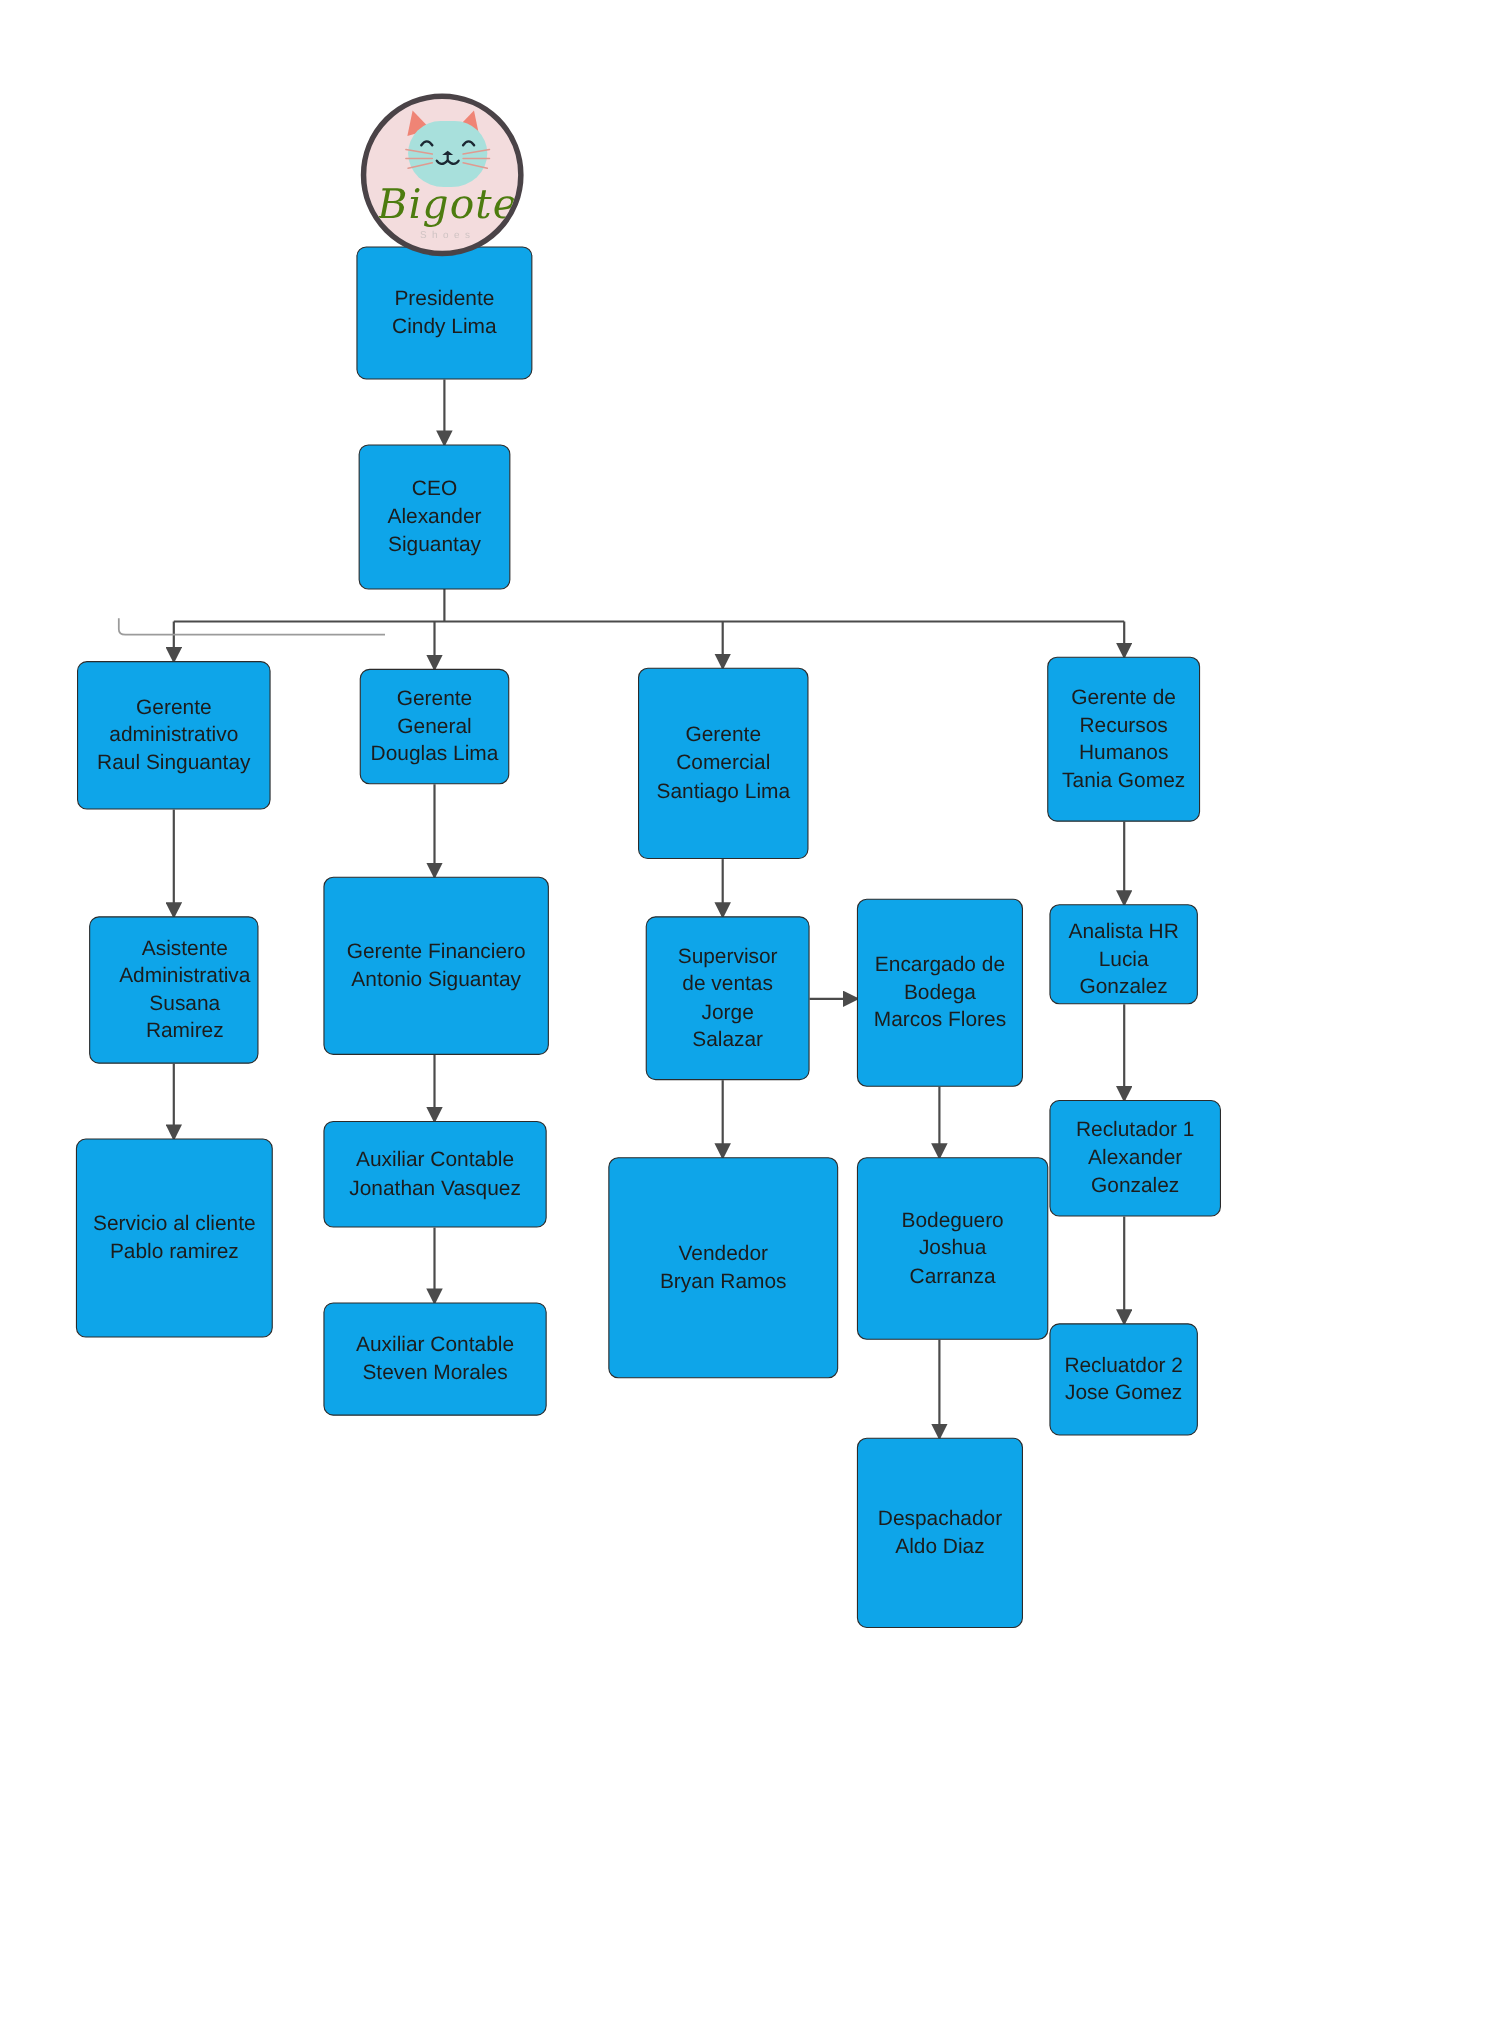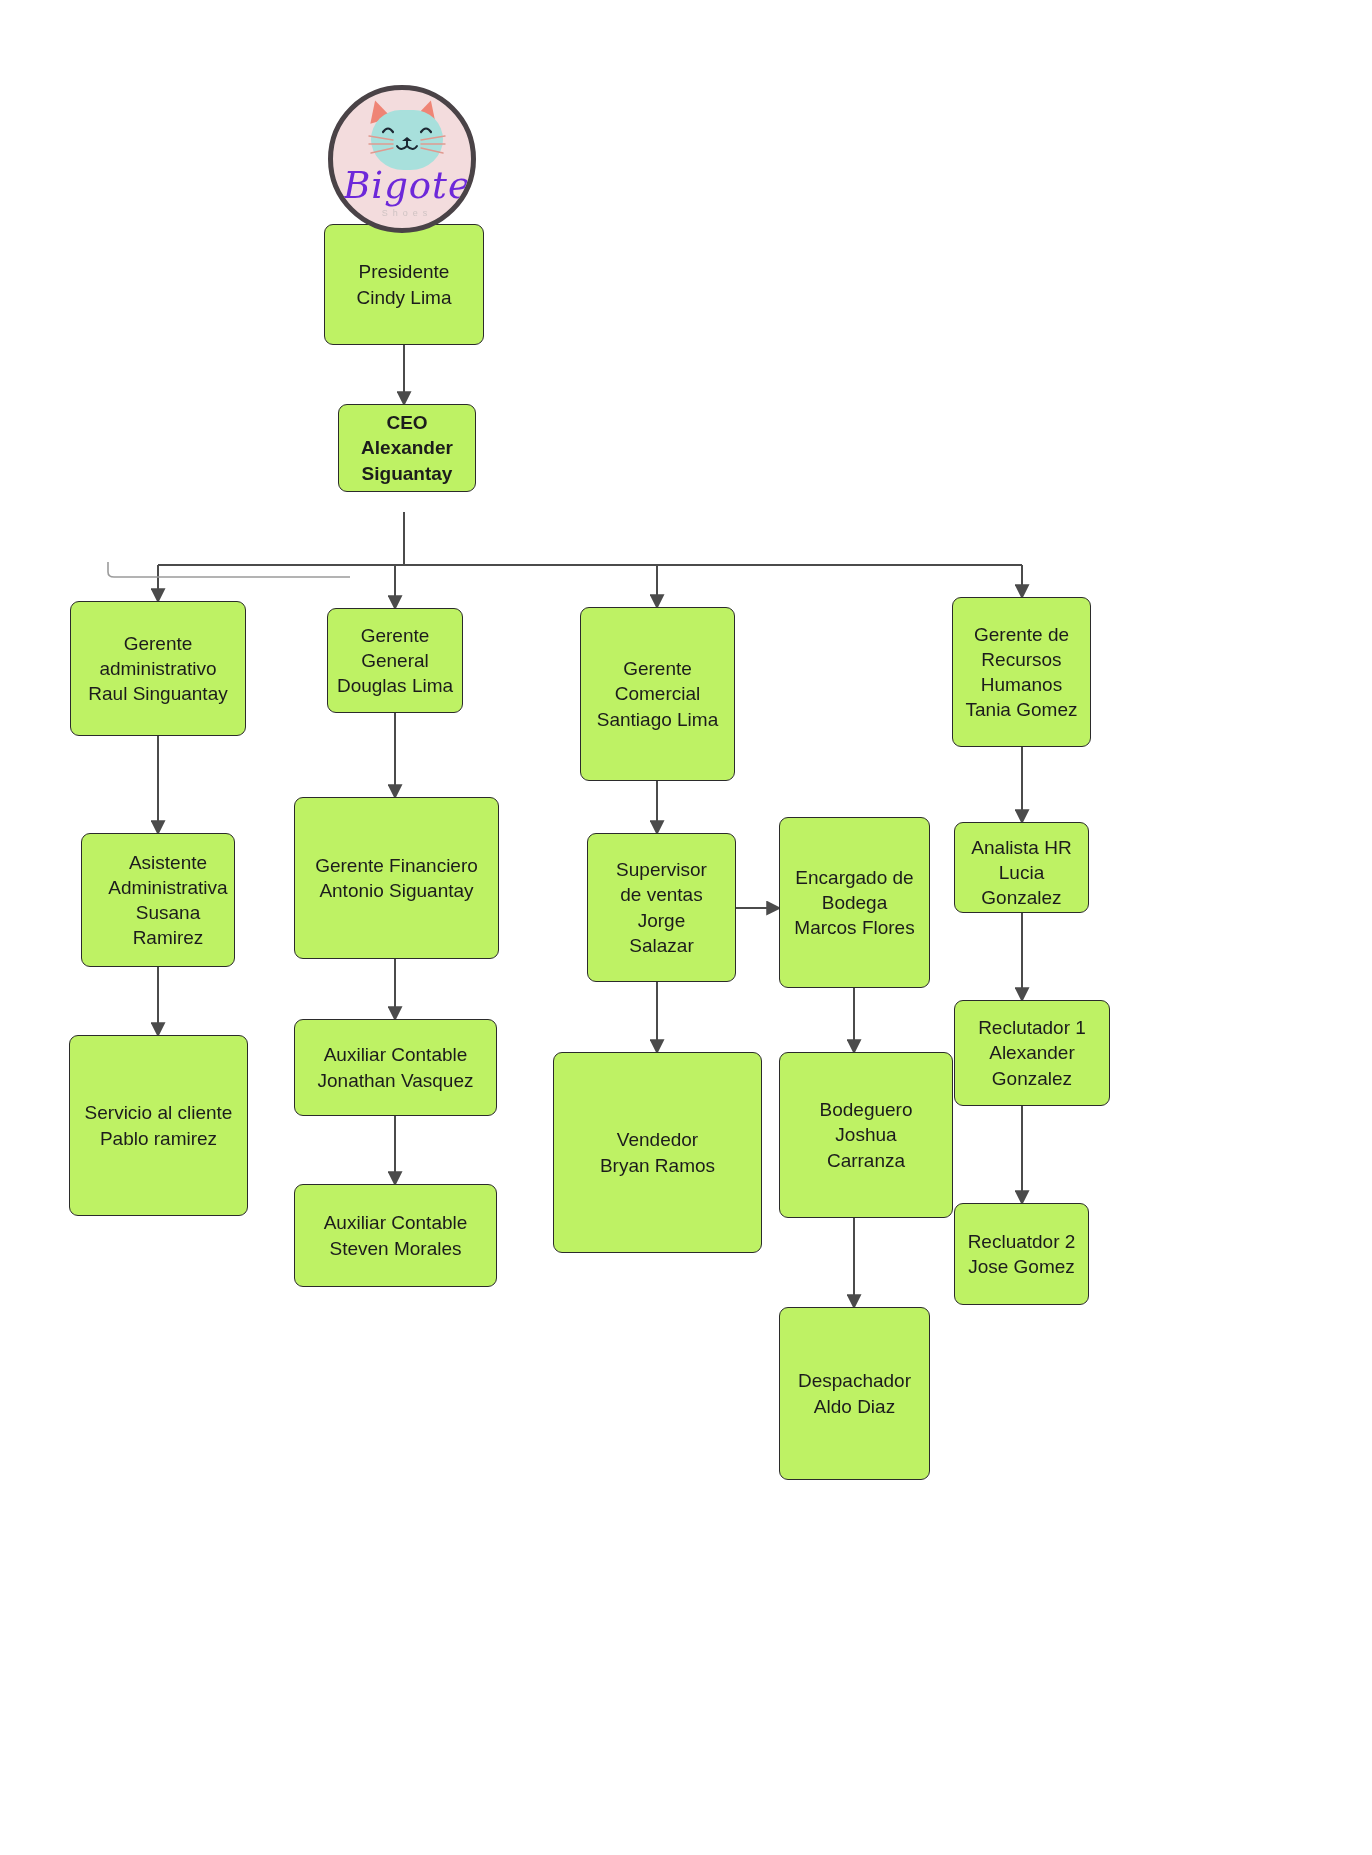--- a/index.html
+++ b/index.html
@@ -23,21 +23,21 @@
     position: absolute;
     left: 0;
     top: 0;
     width: 1372px;
     height: 1855px;
     pointer-events: none;
   }
   .node {
     position: absolute;
     box-sizing: border-box;
-    background: #bef264;
+    background: #0ea5e9;
     border: 1.8px solid #2b2b2b;
     border-radius: 9px;
     display: flex;
     align-items: center;
     justify-content: center;
     text-align: center;
     z-index: 2;
   }
   .node .label {
     font-size: 19px;
@@ -95,21 +95,21 @@
   }
   .logo-script {
     position: absolute;
     left: 0;
     top: 74px;
     width: 148px;
     text-align: center;
     font-family: "DejaVu Serif", serif;
     font-style: italic;
     font-size: 37px;
-    color: #6d28d9;
+    color: #4d7c0f;
     letter-spacing: 1px;
   }
   .logo-sub {
     position: absolute;
     left: 0;
     top: 118px;
     width: 148px;
     text-align: center;
     font-size: 9px;
     letter-spacing: 5px;
@@ -179,21 +179,21 @@
     </g>
 
     <path d="M 108 562 L 108 572 Q 108 577 114 577 L 350 577" stroke="#9b9b9b" stroke-width="1.6" fill="none"></path>
   </svg>
 
   <div class="node" style="left:324px; top:224px; width:160px; height:121px;">
     <div class="label">Presidente
 Cindy Lima</div>
   </div>
 
-  <div class="node" style="left:338px; top:404px; width:138px; height:88px;font-weight:bold;">
+  <div class="node" style="left:326px; top:404px; width:138px; height:132px;">
     <div class="label">CEO
 Alexander
 Siguantay</div>
   </div>
 
   <div class="node" style="left:70px; top:601px; width:176px; height:135px;">
     <div class="label">Gerente
 administrativo
 Raul Singuantay</div>
   </div>

